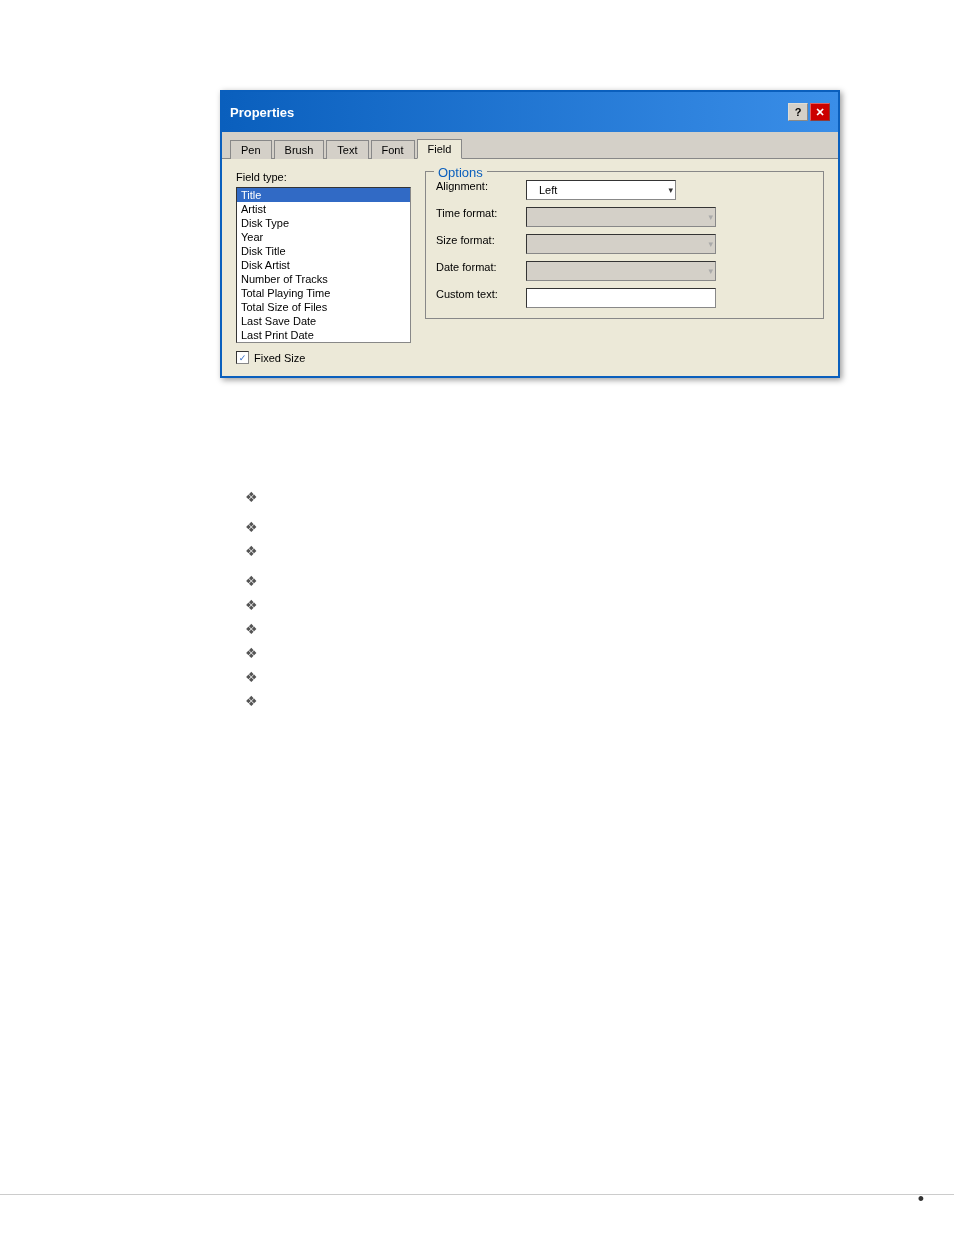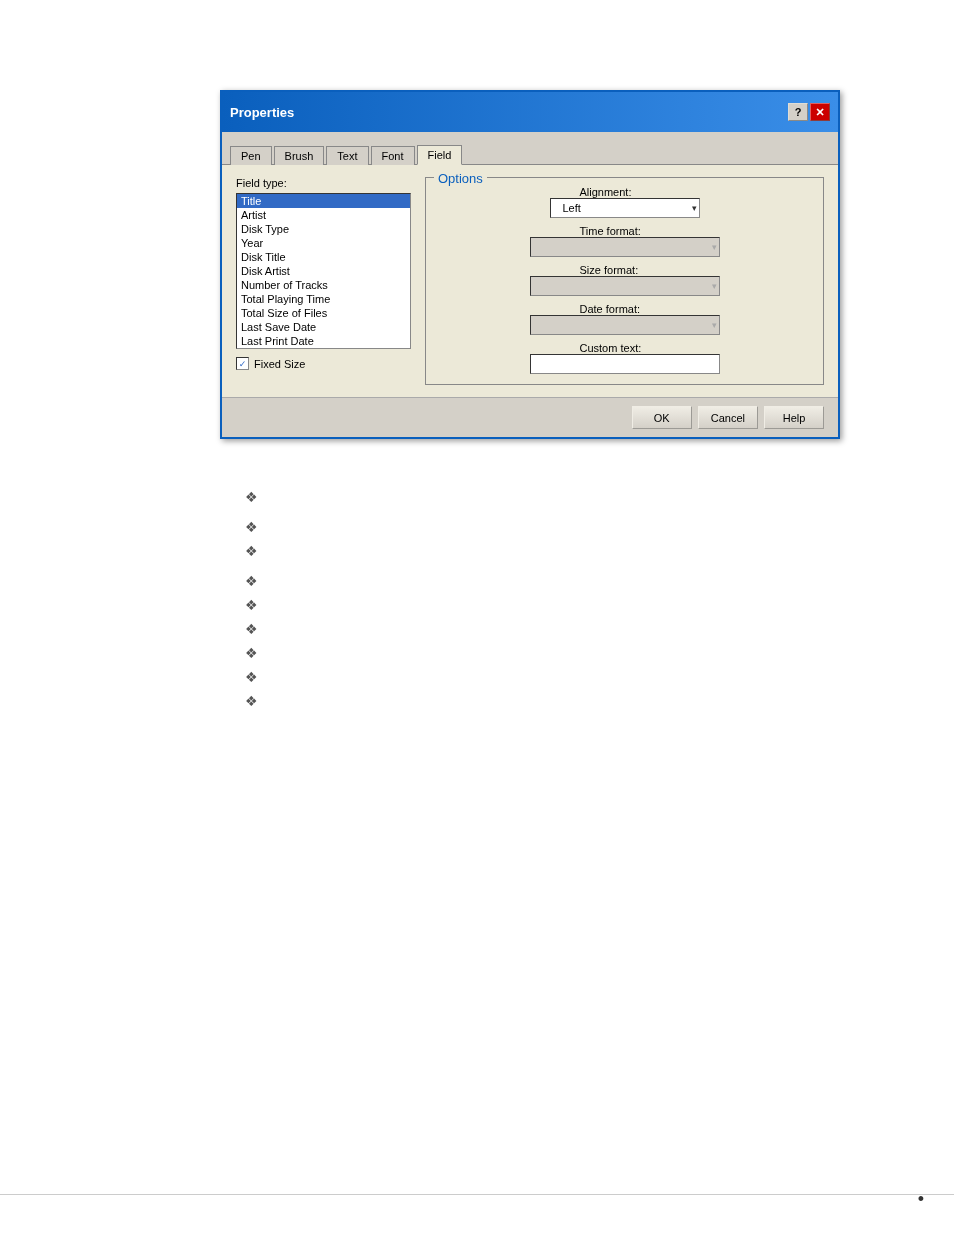--- a/index.html
+++ b/index.html
@@ -92,21 +92,20 @@
       font-size: 11px;
       position: relative;
       top: 1px;
     }
 
     .tab.active {
       background: #ece9d8;
       border-bottom: 1px solid #ece9d8;
       z-index: 2;
       font-weight: normal;
-      margin-top: 6px;
     }
 
     
     .dialog-body {
       background: #ece9d8;
       padding: 12px 14px;
     }
 
     .dialog-content {
       display: flex;
@@ -179,23 +178,21 @@
       top: -7px;
       left: 8px;
       background: #ece9d8;
       padding: 0 4px;
       font-size: 13px;
       color: #0a5fbd;
     }
 
     .option-row {
       display: flex;
-      align-items: center;
       margin-bottom: 7px;
-      flex-direction: column;
     }
 
     .option-row:last-child {
       margin-bottom: 0;
     }
 
     .option-label {
       width: 90px;
       font-size: 11px;
       flex-shrink: 0;
@@ -444,25 +441,20 @@
             </div>
 
 
 
           </div>
         </div>
 
       </div>
     </div>
 
-    <div class="dialog-footer">
-      <button class="btn">OK</button>
-      <button class="btn">Cancel</button>
-      <button class="btn">Help</button>
-    </div>
 
   </div>
 </div>
 
 <div class="bullet-list">
   <div class="bullet-item bullet-item-tall">
     <span class="bullet-symbol">❖</span>
   </div>
   <div class="bullet-item">
     <span class="bullet-symbol">❖</span>

